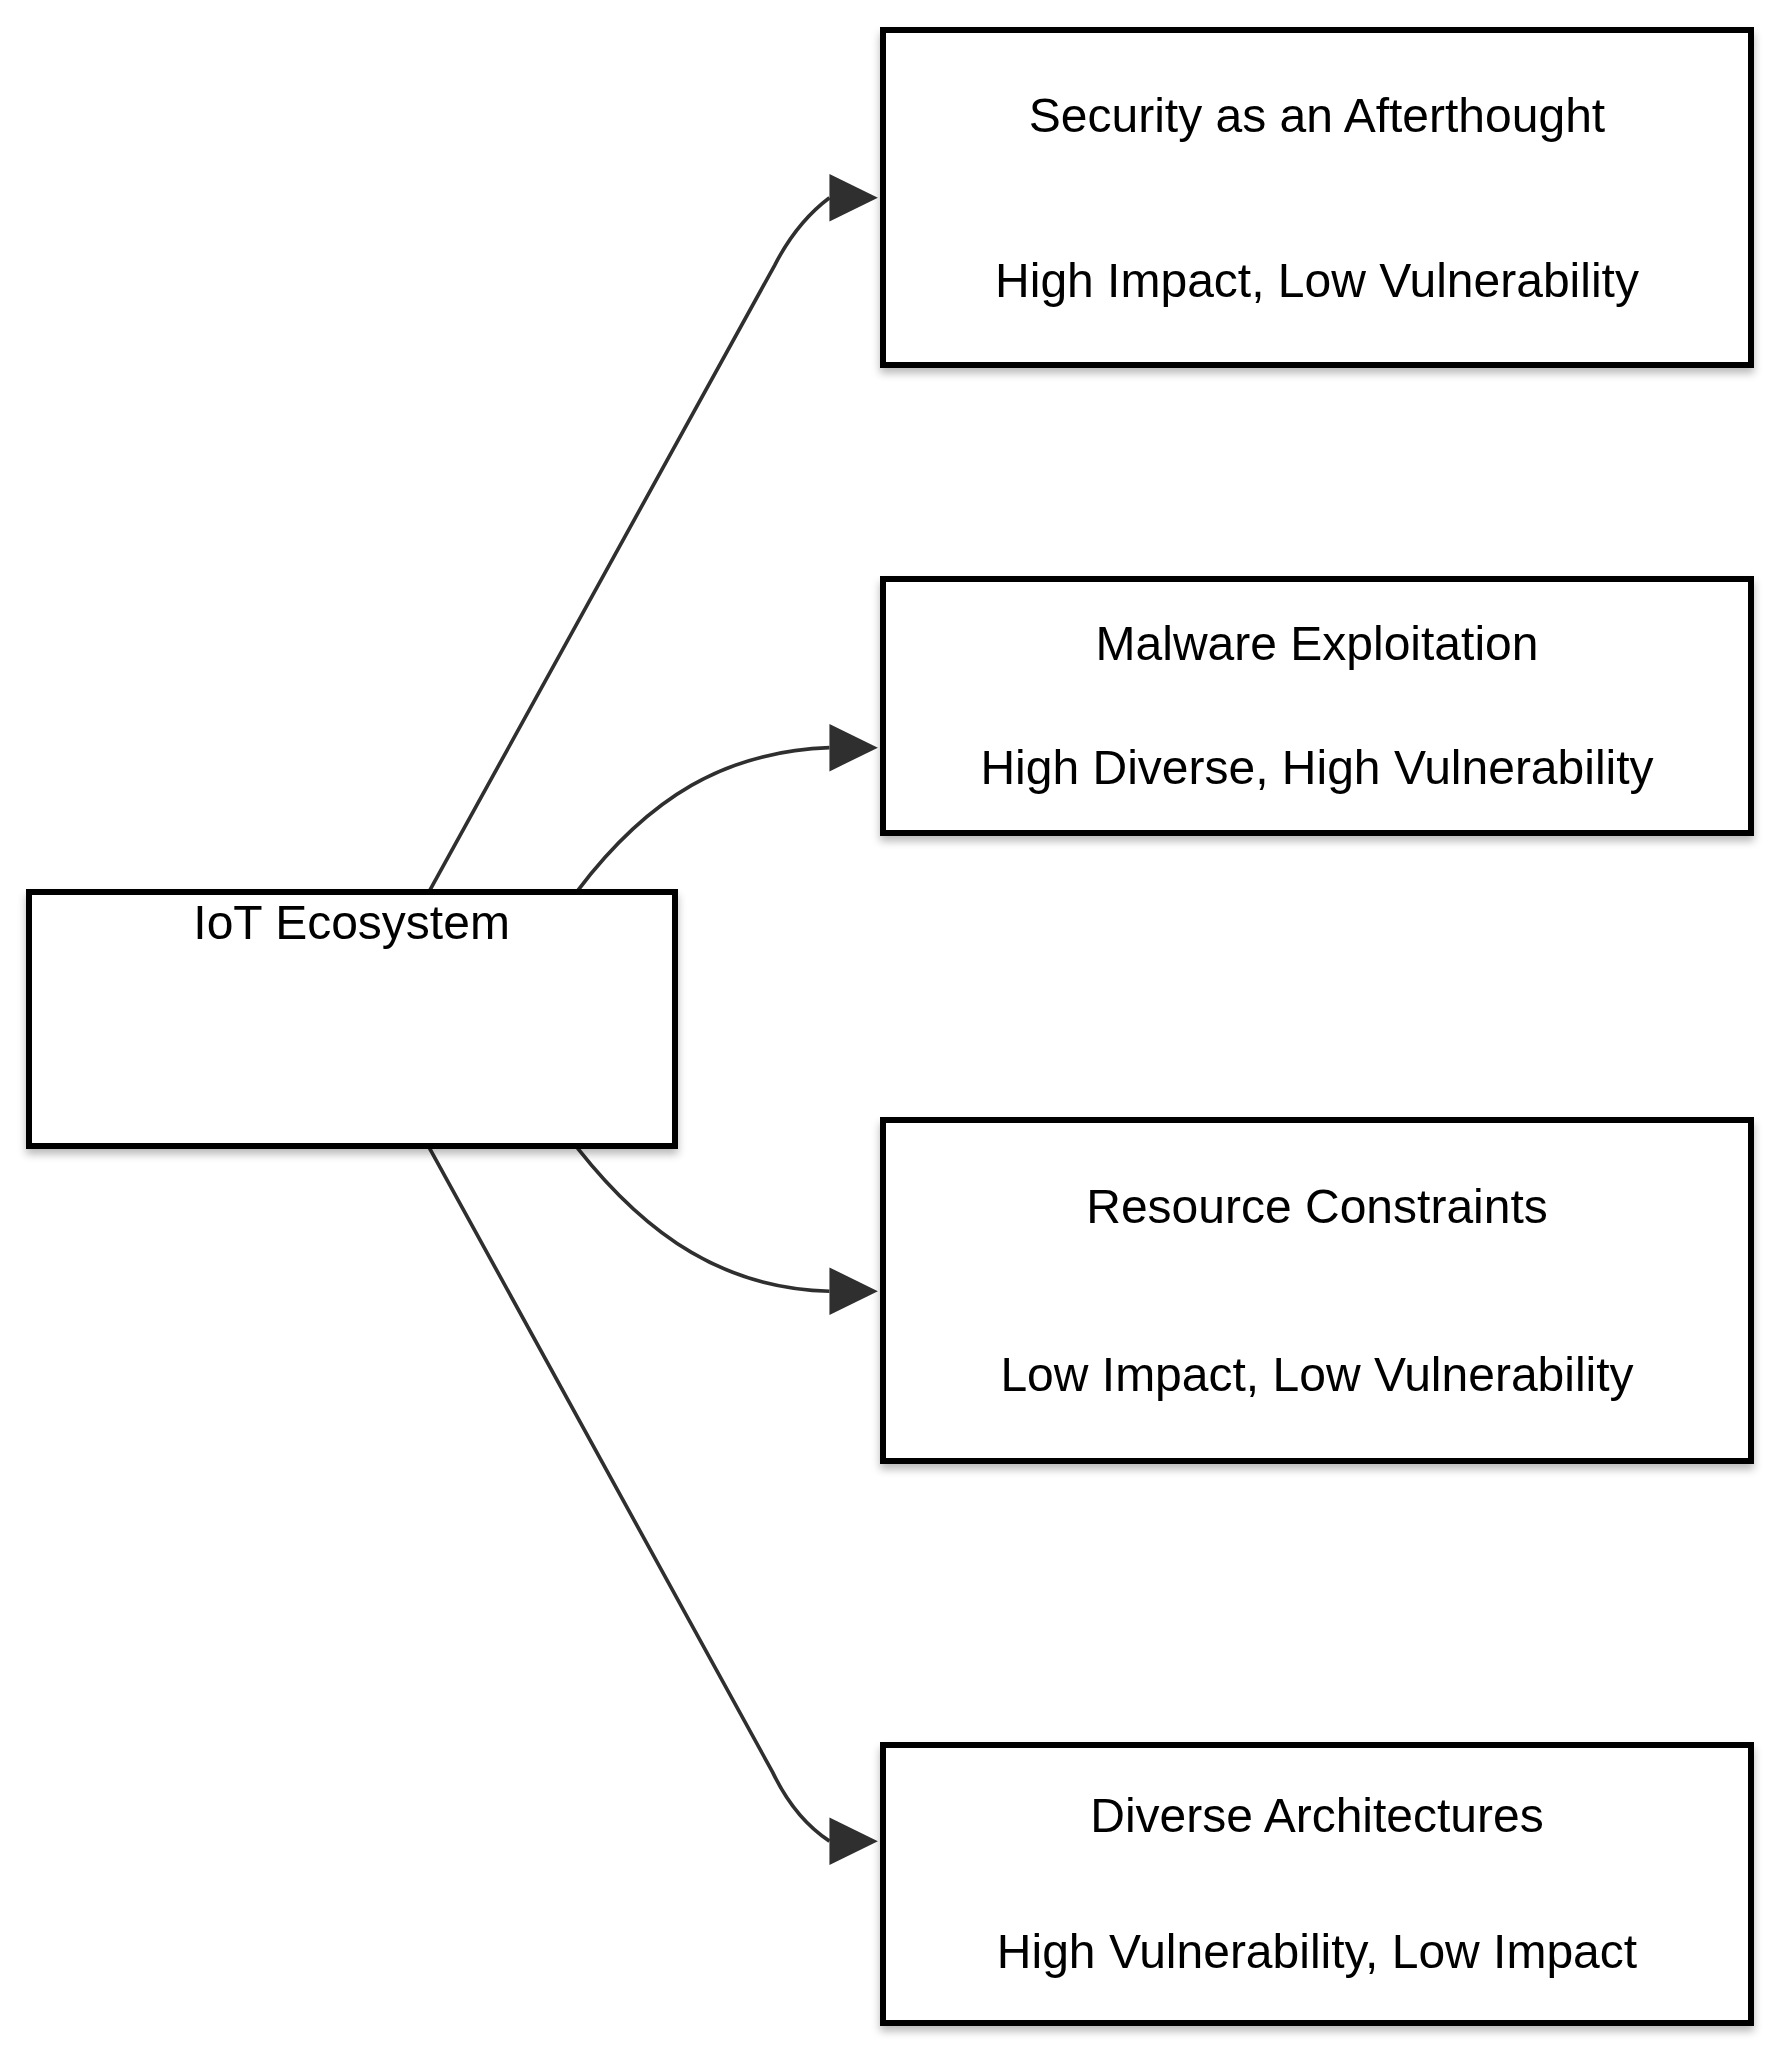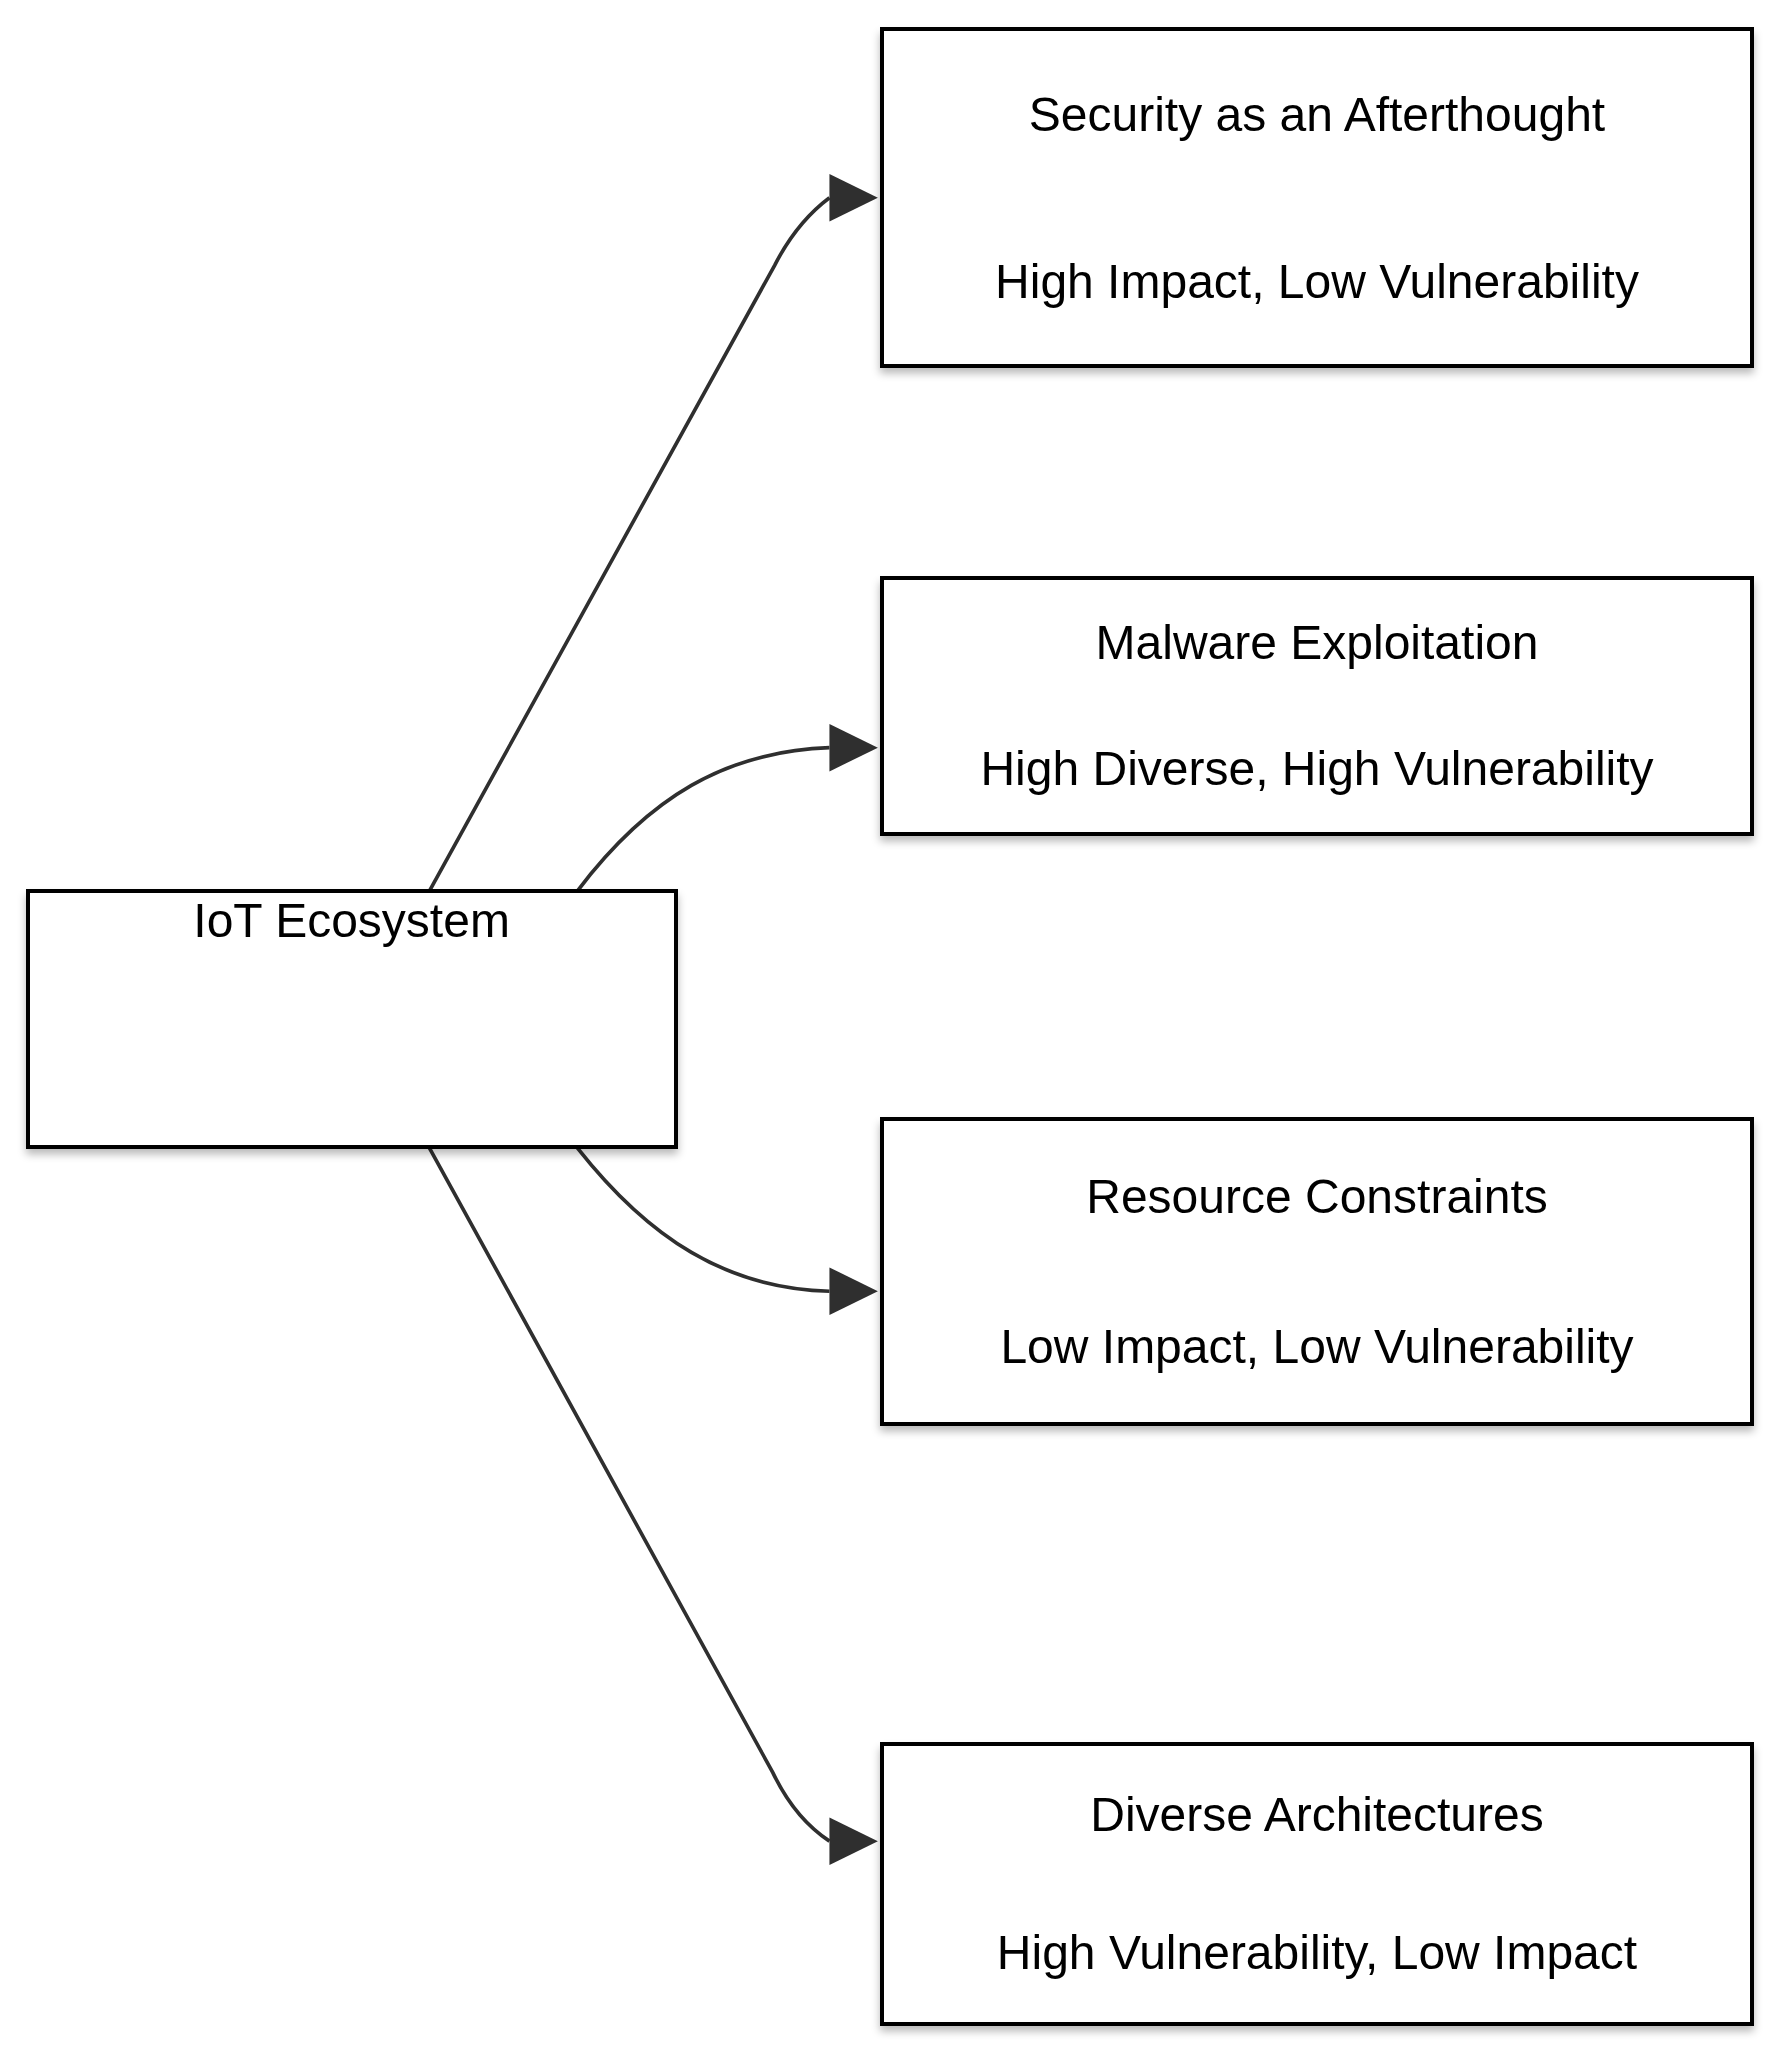--- a/index.html
+++ b/index.html
@@ -20,21 +20,21 @@
     position: absolute;
     left: 0;
     top: 0;
     width: 1785px;
     height: 2048px;
     pointer-events: none;
   }
   .node {
     position: absolute;
     background: #ffffff;
-    border: 4px solid #000000;
+    border: 6px solid #000000;
     box-sizing: border-box;
     box-shadow: 0px 5.5px 8.2px rgba(0,0,0,0.28);
     display: flex;
     flex-direction: column;
     align-items: center;
   }
   .node.right {
     justify-content: space-around;
     left: 880px;
     width: 874px;
@@ -47,21 +47,21 @@
   }
   #center-node {
     left: 25.6px;
     top: 889px;
     width: 652px;
     height: 260px;
     row-gap: 35px;
   }
   #node-0 { top: 27.4px;   height: 341px; }
   #node-1 { top: 576px;  height: 260px; }
-  #node-2 { top: 1117px; height: 309px; }
+  #node-2 { top: 1117px; height: 347px; }
   #node-3 { top: 1742px; height: 284px; }
   .connector {
     fill: none;
     stroke: #2f2f2f;
     stroke-width: 4;
   }
   .arrowhead {
     fill: #2f2f2f;
     stroke: none;
   }

